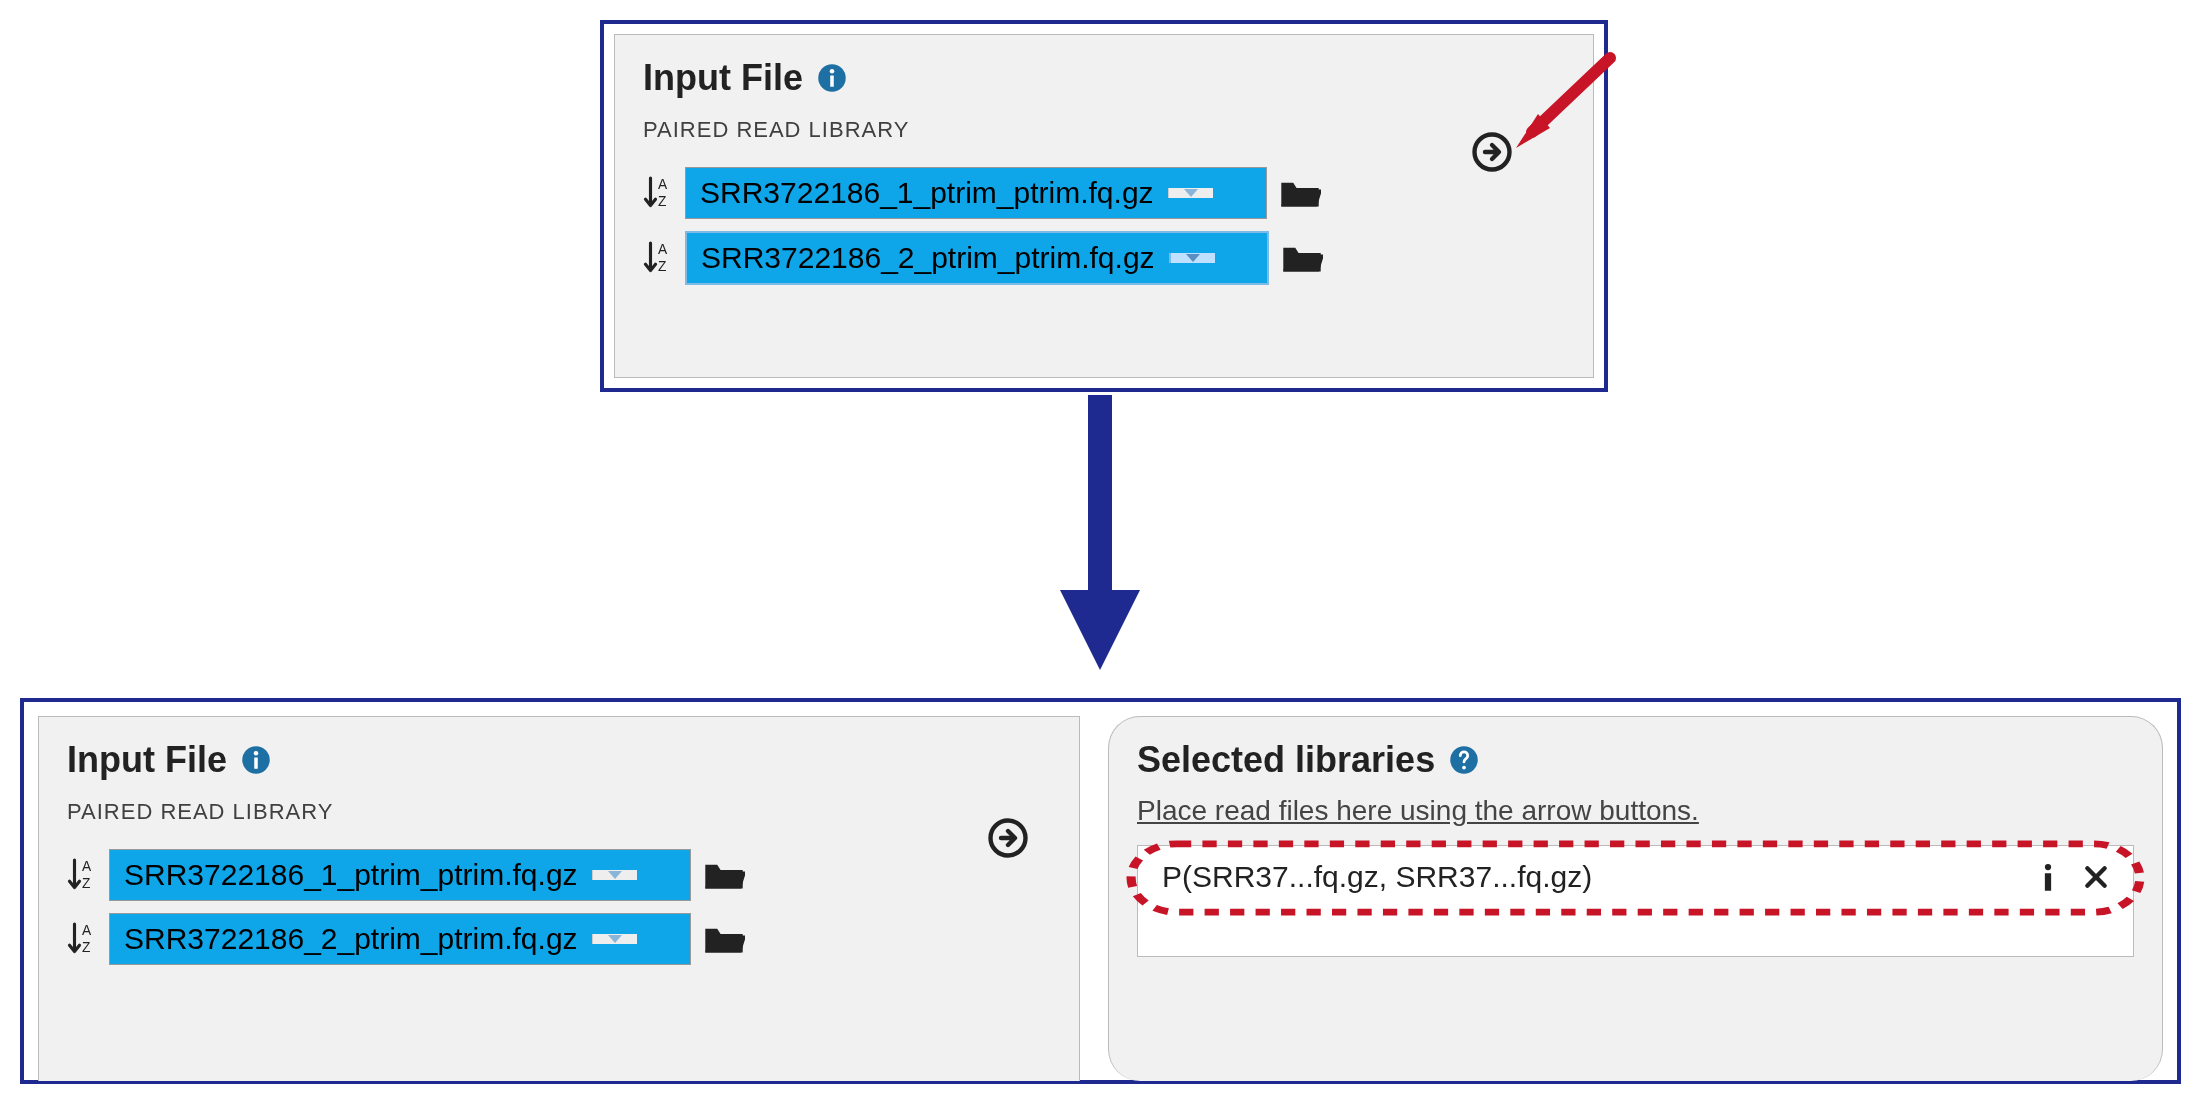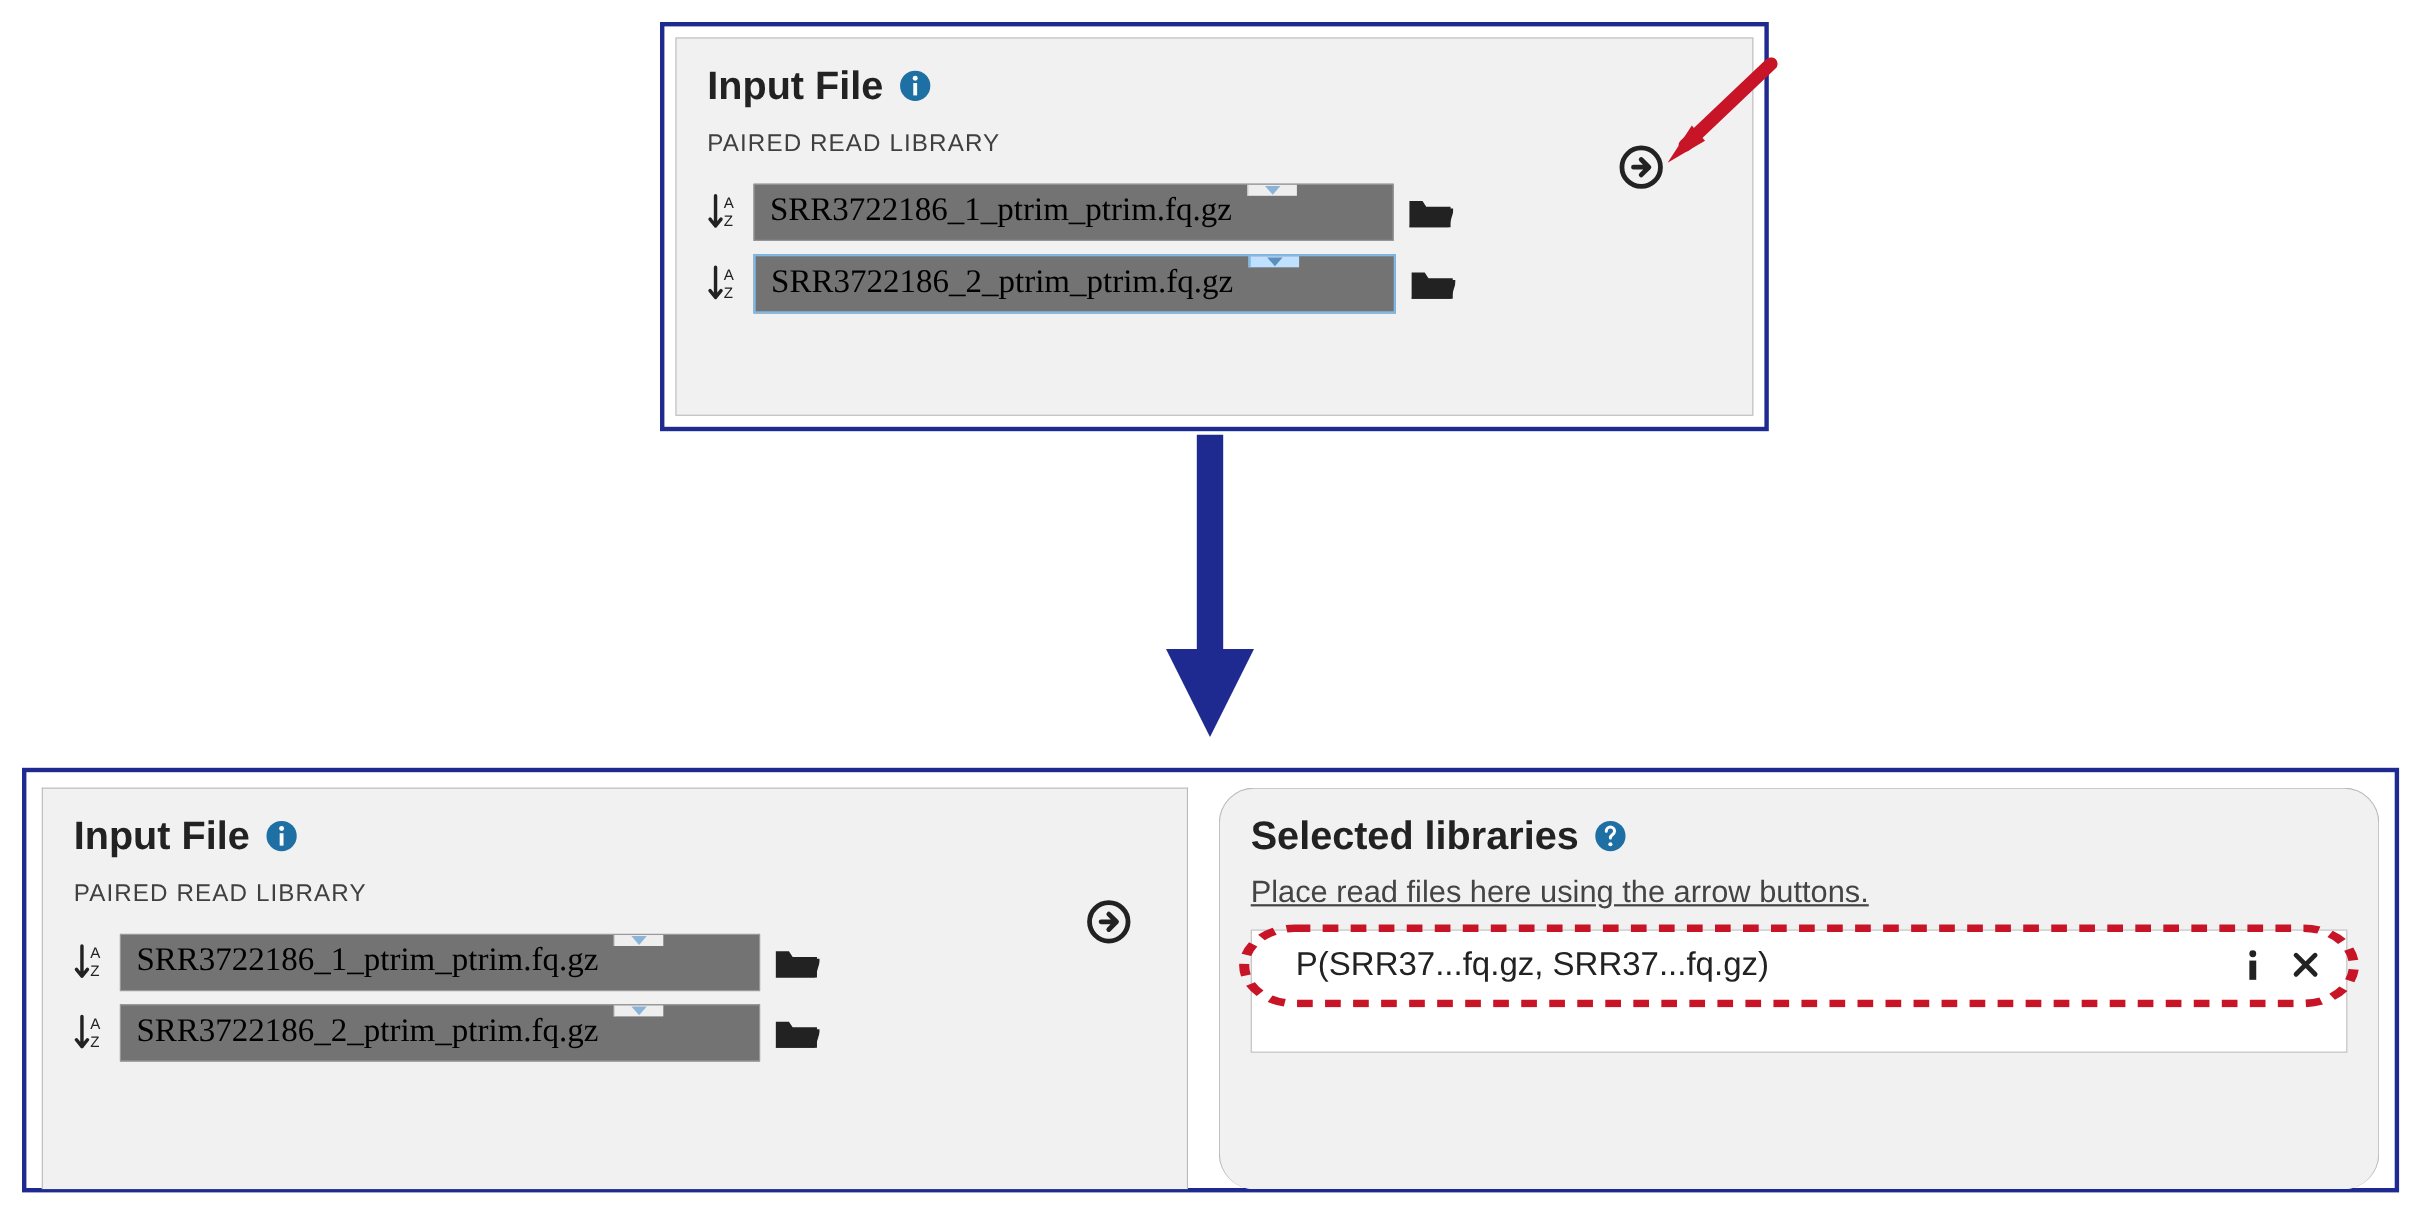--- a/index.html
+++ b/index.html
@@ -4,31 +4,31 @@
 <style>
   html,body{margin:0;padding:0;background:#fff;font-family:Arial,Helvetica,sans-serif;}
   .canvas{position:relative;width:1872px;height:1097px;}
   .panel{position:absolute;border:4px solid #1e2a8f;background:#fff;}
   .inner{position:absolute;background:#f1f1f1;border:1px solid #bbb;}
   .title-row{display:flex;align-items:center;gap:14px;padding:22px 28px 8px 28px;}
   .title{font-size:36px;font-weight:bold;color:#222;}
   .subtitle{font-size:22px;letter-spacing:1px;color:#404040;padding:10px 28px 18px 28px;font-weight:normal;}
   .hint{font-size:28px;color:#444;padding:6px 28px 18px 28px;text-decoration:underline;}
   .row{display:flex;align-items:center;gap:12px;padding:6px 28px;}
-  .dropdown{display:flex;align-items:flex-start;border:1px solid #999;background:#737373;height:50px;font-family:Liberation Serif, serif;}
+  .dropdown{display:flex;align-items:center;border:1px solid #999;background:#0ea5e9;height:50px;}
   .dropdown.sel{border:2px solid #7fb9e6;}
   .dd-text{font-size:30px;padding:6px 14px;white-space:nowrap;display:flex;align-items:center;}
   .dd-btn{width:44px;border-left:1px solid #ccc;background:#eee;display:flex;align-items:center;justify-content:center;}
   .dd-btn.sel{background:#bfe0ff;border-left:2px solid #7fb9e6;}
   .icon-info{width:30px;height:30px;}
   .icon-help{width:30px;height:30px;}
   .icon-sort{width:30px;height:40px;}
   .icon-folder{width:42px;height:34px;}
   .icon-arrowcircle{width:42px;height:42px;}
-  .sel-box{position:relative;margin:0 28px;background:#fff;border:1px solid #bbb;height:110px;padding-left:16px;}
+  .sel-box{position:relative;margin:0 28px;background:#fff;border:1px solid #bbb;height:110px;}
   .sel-item{display:flex;align-items:center;justify-content:space-between;padding:14px 24px;font-size:30px;color:#222;}
   .sel-actions{display:flex;gap:24px;align-items:center;}
   svg{display:block;}
 </style>
 </head>
 <body>
 
 <div class="canvas">
 
   <div class="panel" style="left:600px;top:20px;width:1000px;height:364px;">

